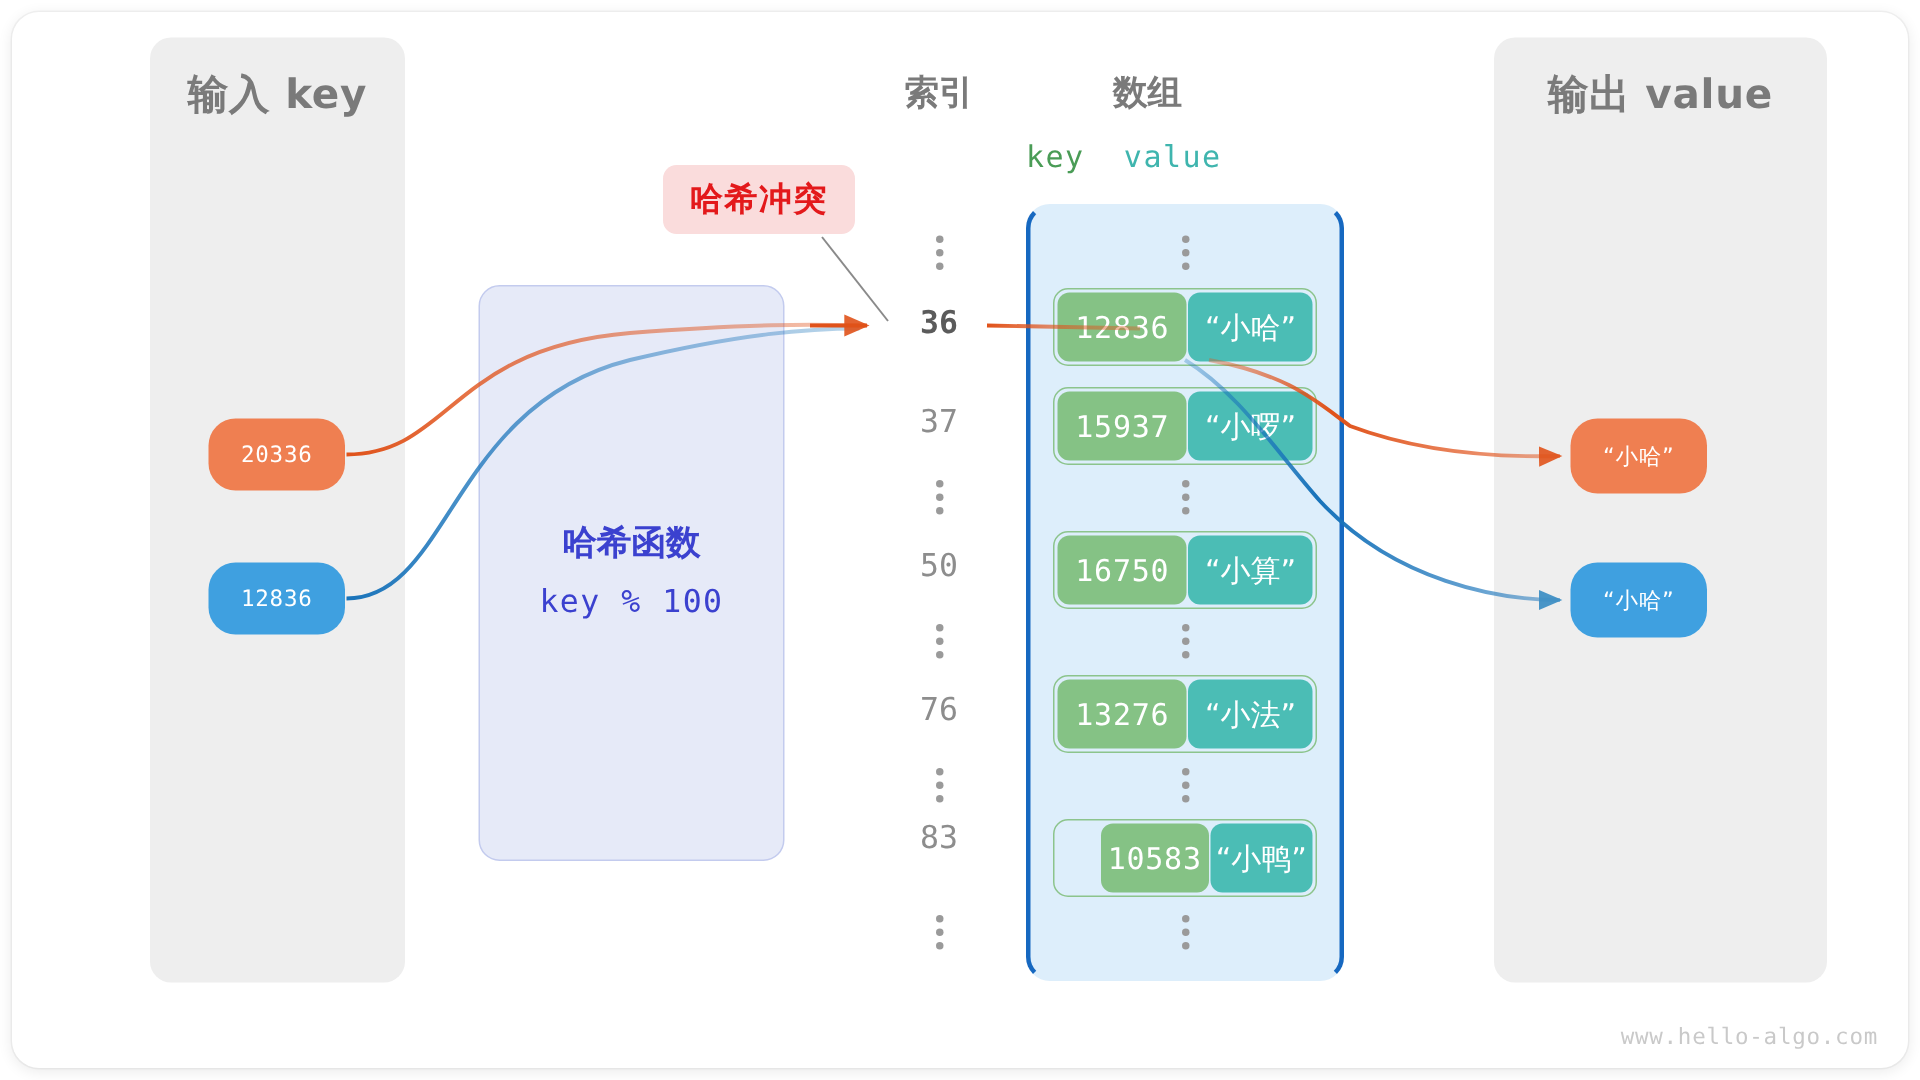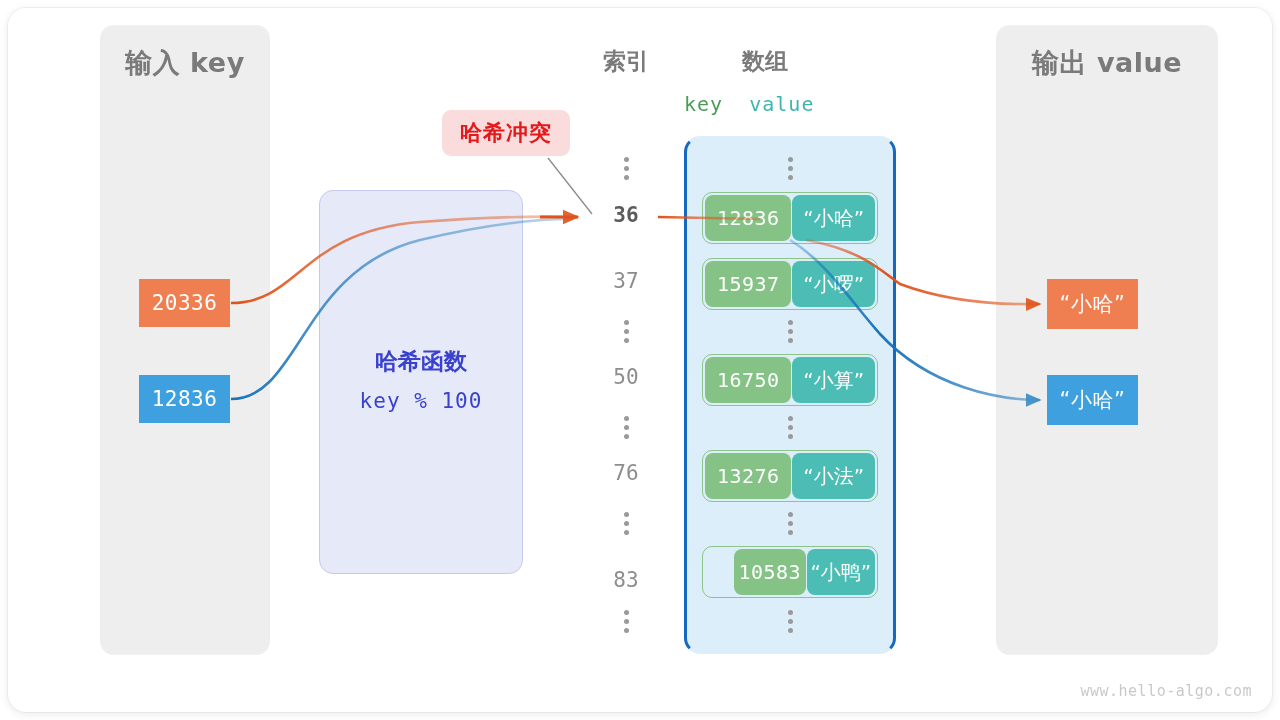--- a/index.html
+++ b/index.html
@@ -44,24 +44,24 @@
     color: #7a7a7a;
     letter-spacing: 0.5px;
   }
 
   
   .pill {
     position: absolute;
     display: flex;
     align-items: center;
     justify-content: center;
-    border-radius: 0;
+    border-radius: 18px;
     color: #ffffff;
     font-family: "DejaVu Sans Mono", "Liberation Mono", monospace;
-    font-size: 21px;
+    font-size: 15px;
     letter-spacing: 0.5px;
   }
   .pill.cn { font-family: "DejaVu Sans", "Liberation Sans", sans-serif; }
   .pill-orange { background: #ef7f51; }
   .pill-blue   { background: #3fa0e0; }
 
   #key-0 { left: 139px; top: 279px; width: 91px; height: 48px; }
   #key-1 { left: 139px; top: 375px; width: 91px; height: 48px; }
   #out-0 { left: 1047px; top: 279px; width: 91px; height: 50px; }
   #out-1 { left: 1047px; top: 375px; width: 91px; height: 50px; }
@@ -279,21 +279,21 @@
         <i></i>
         <i></i>
         <i></i>
       </div>
       <div class="idx" style="top: 461px;">76</div>
       <div class="vdots" style="top: 512px;">
         <i></i>
         <i></i>
         <i></i>
       </div>
-      <div class="idx" style="top: 568px;">83</div>
+      <div class="idx" style="top: 546px;">83</div>
       <div class="vdots" style="top: 610px;">
         <i></i>
         <i></i>
         <i></i>
       </div>
     </div>
 
   <div id="bucket-layer">
       <div class="bucket" style="top: 192px;">
         <div class="cell cell-key">12836</div>

